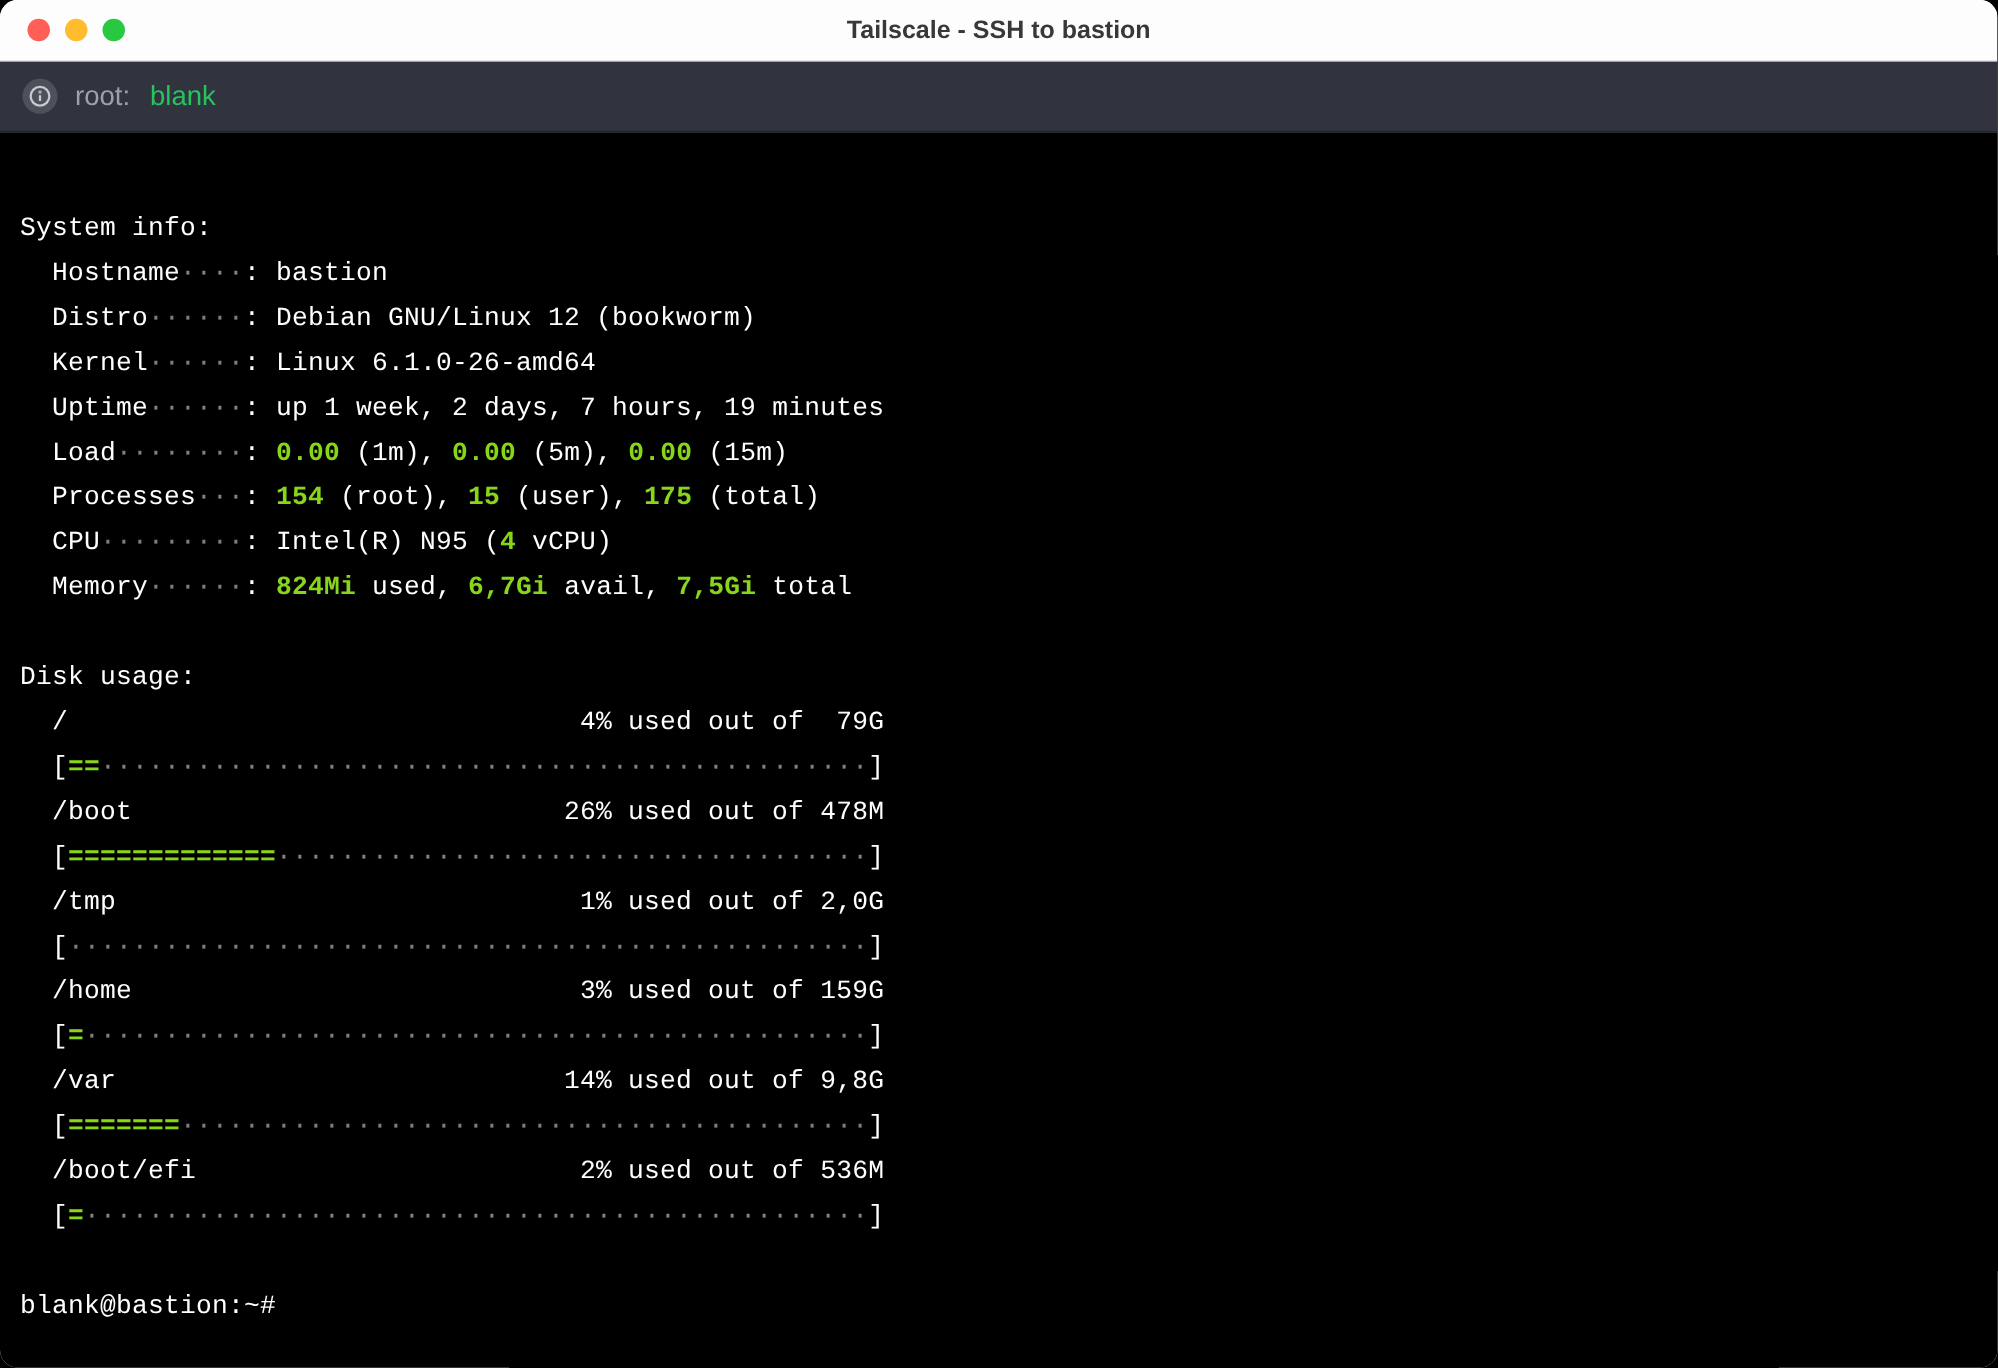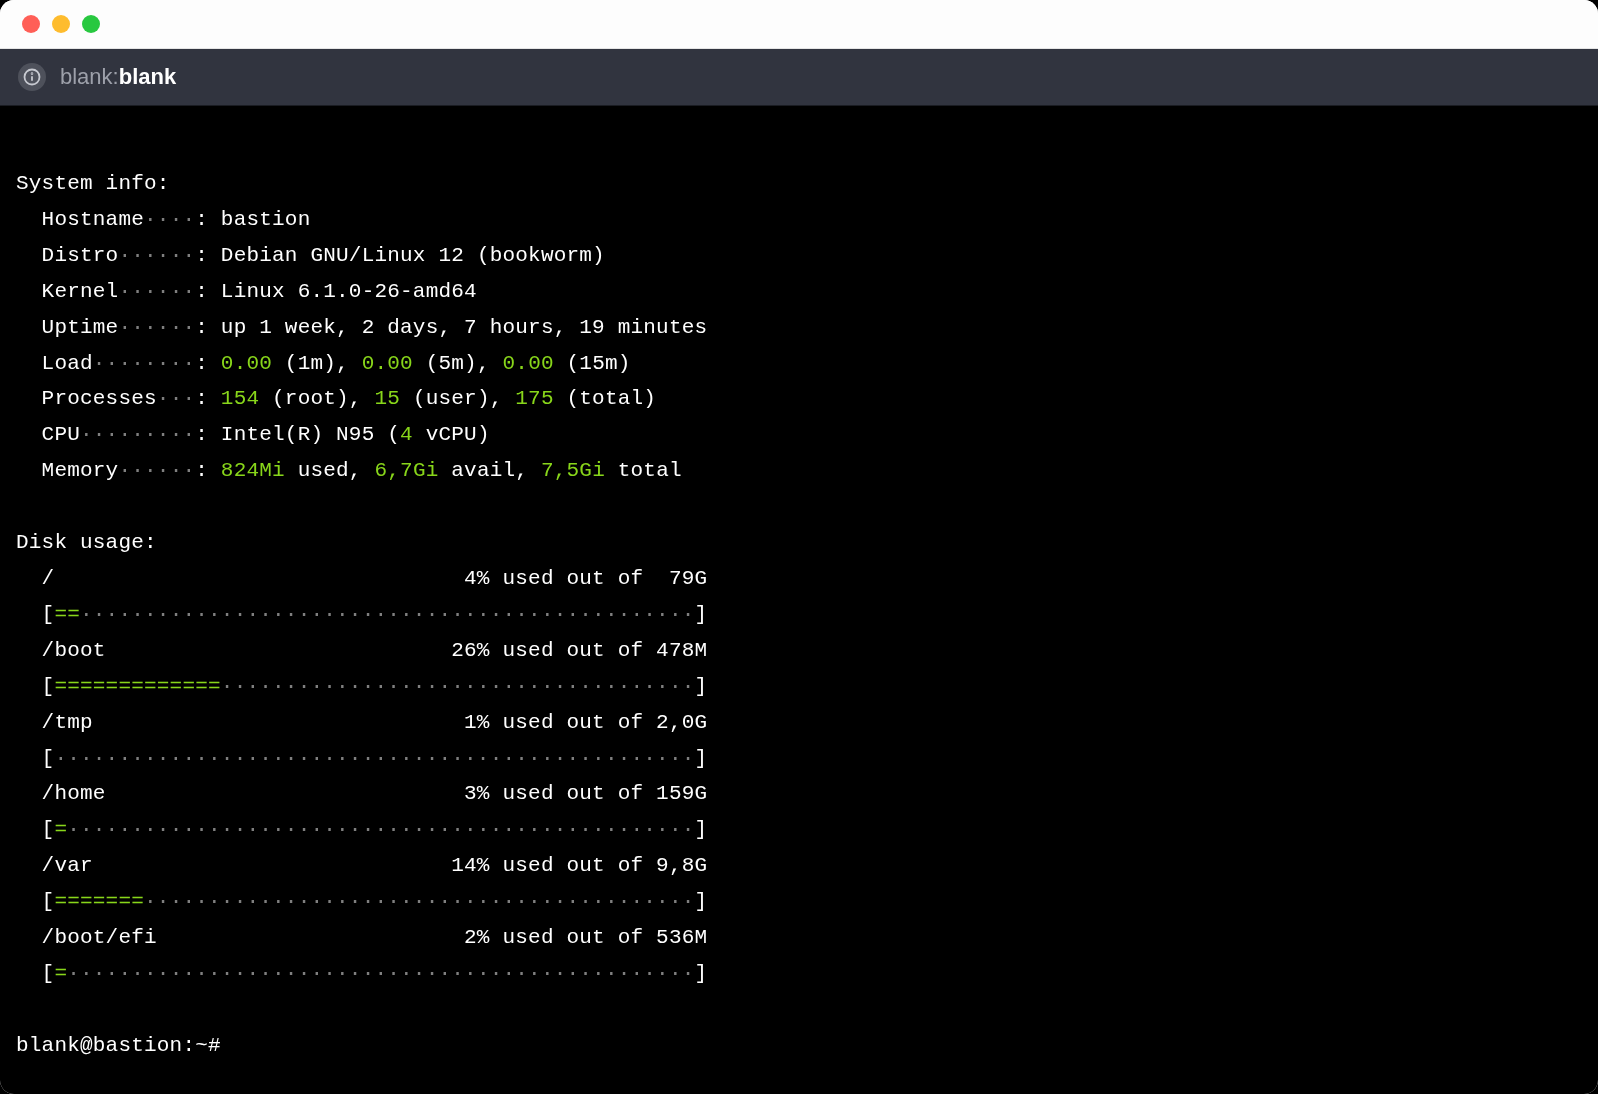--- a/index.html
+++ b/index.html
@@ -73,55 +73,56 @@
     color: #c7c9d0;
     font-family: -apple-system, sans-serif;
     font-size: 17px;
     font-weight: 700;
   }
   .url-text {
     font-family: -apple-system, BlinkMacSystemFont, "Segoe UI", sans-serif;
     font-size: 22px;
     color: #9da0aa;
   }
-  .url-text .bold { color: #ffffff; font-weight: 700; }
+  .url-text .bold { color: #22c55e; font-weight: 400; margin-left: 16px; }
   .terminal {
     flex: 1;
     background: #000;
     color: #fff;
     padding: 60px 32px 16px 16px;
     white-space: pre;
     line-height: 1.71;
     letter-spacing: 0.2px;
   }
-  .g { color: #88d61a; font-weight: 400; }
+  .g { color: #88d61a; font-weight: 700; }
   .dim { color: #808080; }
 </style>
 </head>
 <body>
 
 <div class="window">
 
   <div class="titlebar">
     <div class="traffic-lights">
       <div class="tl red"></div>
       <div class="tl yellow"></div>
       <div class="tl green"></div>
     </div>
+    <div class="title">Tailscale - SSH to bastion</div>
   </div>
 
   <div class="urlbar">
     <div class="url-icon">
       <svg width="18" height="18" viewBox="0 0 24 24" fill="none" stroke="#c7c9d0" stroke-width="2.4">
         <circle cx="12" cy="12" r="10"></circle>
         <line x1="12" y1="11" x2="12" y2="17"></line>
         <circle cx="12" cy="7.5" r="0.5" fill="#c7c9d0"></circle>
       </svg>
     </div>
-    <div class="url-text"><span>blank:</span><span class="bold">blank</span></div>
+    <div class="url-text"><span>root:</span><span class="bold">blank</span></div>
   </div>
 
   <div class="terminal" id="terminal">System info:
   Hostname<span class="dim">····</span>: bastion
   Distro<span class="dim">······</span>: Debian GNU/Linux 12 (bookworm)
   Kernel<span class="dim">······</span>: Linux 6.1.0-26-amd64
   Uptime<span class="dim">······</span>: up 1 week, 2 days, 7 hours, 19 minutes
   Load<span class="dim">········</span>: <span class="g">0.00</span> (1m), <span class="g">0.00</span> (5m), <span class="g">0.00</span> (15m)
   Processes<span class="dim">···</span>: <span class="g">154</span> (root), <span class="g">15</span> (user), <span class="g">175</span> (total)
   CPU<span class="dim">·········</span>: Intel(R) N95 (<span class="g">4</span> vCPU)

